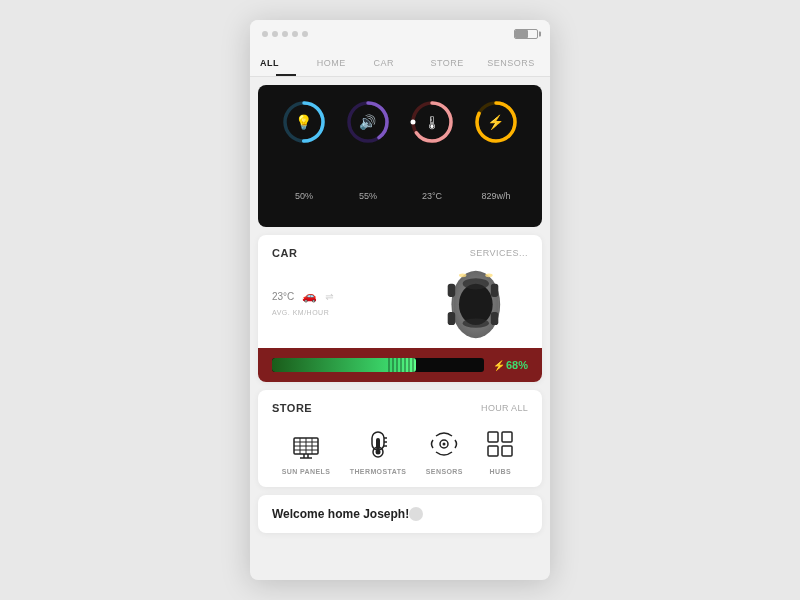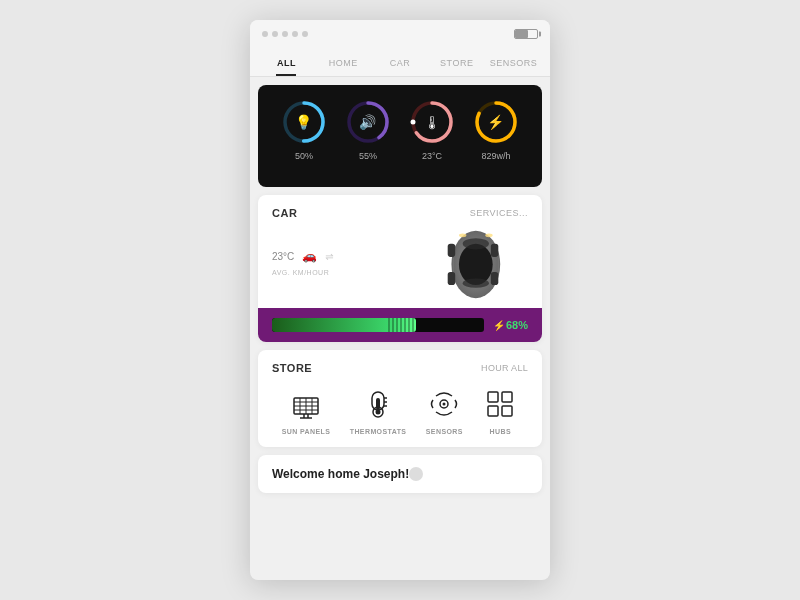--- a/index.html
+++ b/index.html
@@ -70,21 +70,21 @@
     
     .nav-tabs {
       display: flex;
       background: #f5f5f5;
       padding: 0 8px;
       flex-shrink: 0;
       border-bottom: 1px solid #e0e0e0;
     }
     .nav-tab {
       flex: 1;
-      text-align: center;
+      text-align: left;
       padding: 10px 2px 8px;
       font-size: 9px;
       font-weight: 500;
       color: #aaa;
       letter-spacing: 0.5px;
       cursor: pointer;
       position: relative;
     }
     .nav-tab.active {
       color: #222;
@@ -170,20 +170,21 @@
       top: 50%;
       left: 50%;
       transform: translate(-50%, -50%);
       font-size: 14px;
       color: #fff;
     }
     .gauge-value {
       font-size: 9px;
       color: #aaa;
       text-align: center;
+      margin-top: 40px;
     }
 
     
     .car-card {
       background: #fff;
       margin: 0 8px 8px;
       border-radius: 8px;
       overflow: hidden;
       flex-shrink: 0;
       box-shadow: 0 1px 6px rgba(0,0,0,0.06);
@@ -253,21 +254,21 @@
       position: relative;
       flex-shrink: 0;
     }
     .car-top-view {
       width: 100%;
       height: 100%;
     }
 
     
     .battery-bar-section {
-      background: #701a75;
+      background: #7f1d1d;
       padding: 10px 14px;
       display: flex;
       align-items: center;
       gap: 10px;
       justify-content: center;
     }
     .battery-bar-track {
       flex: 1;
       height: 14px;
       background: #0a0a0a;

